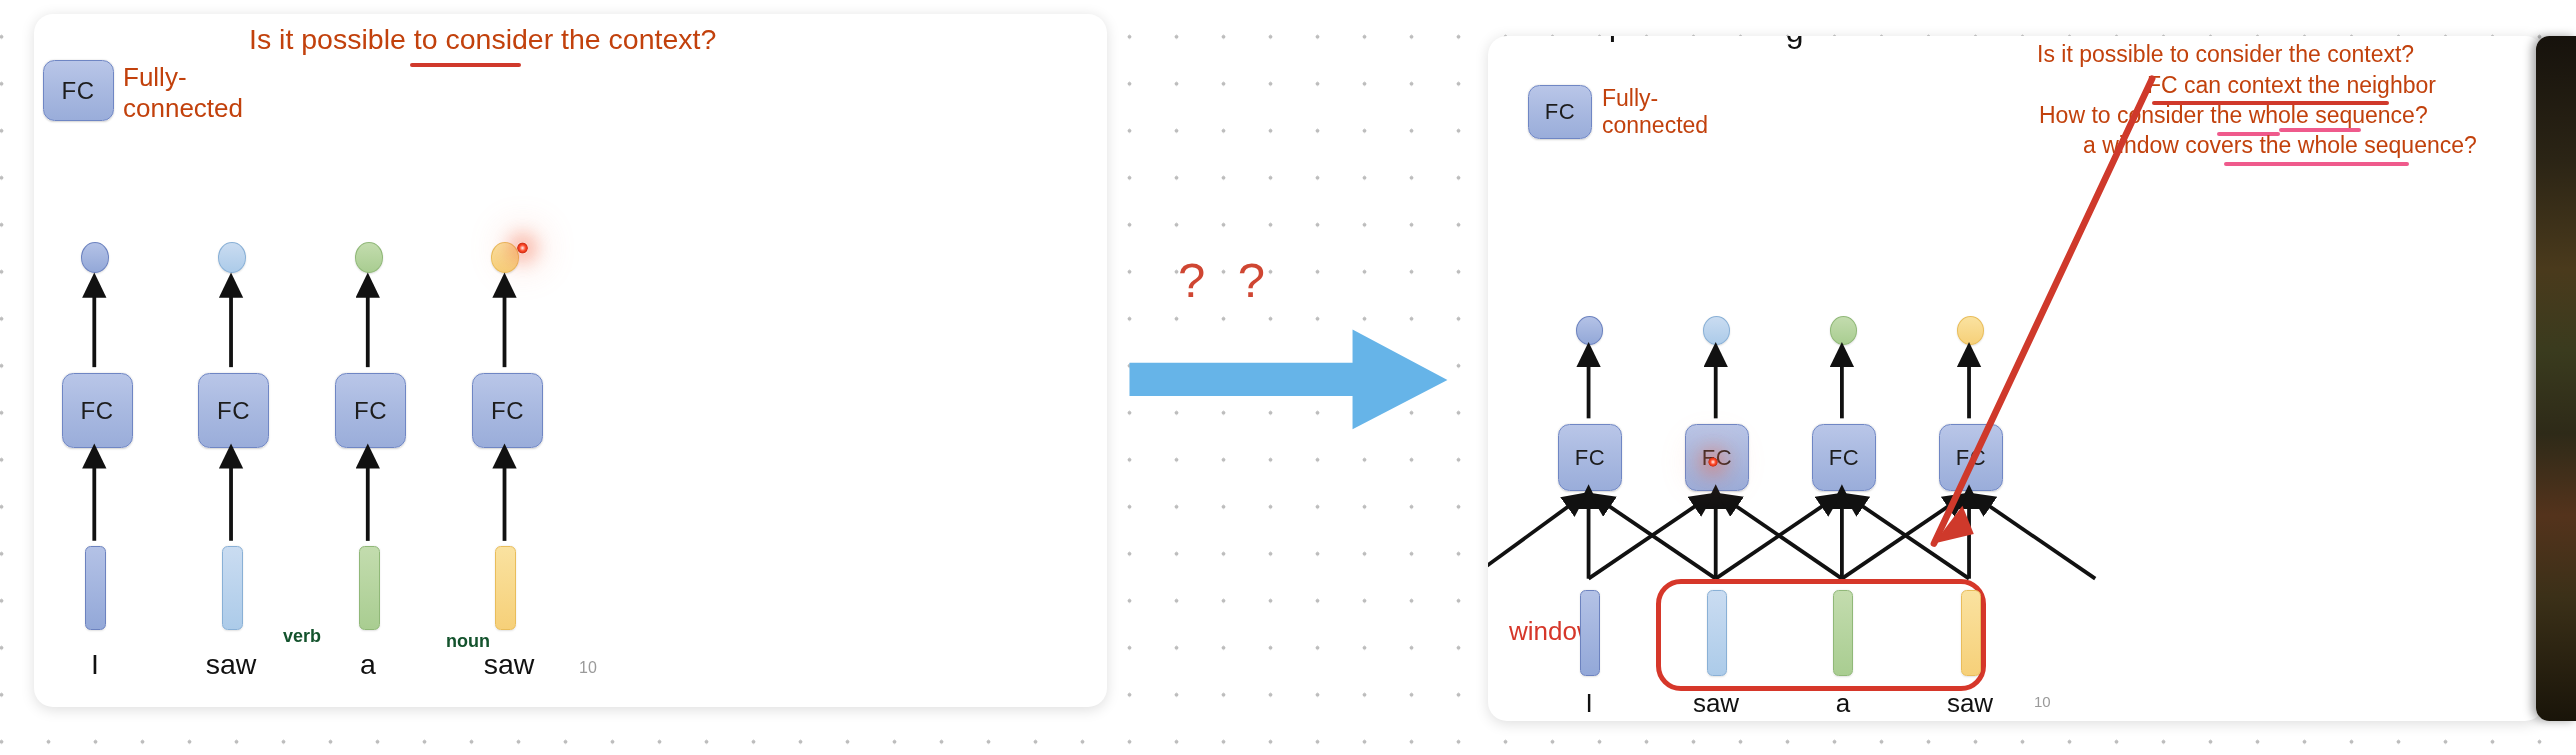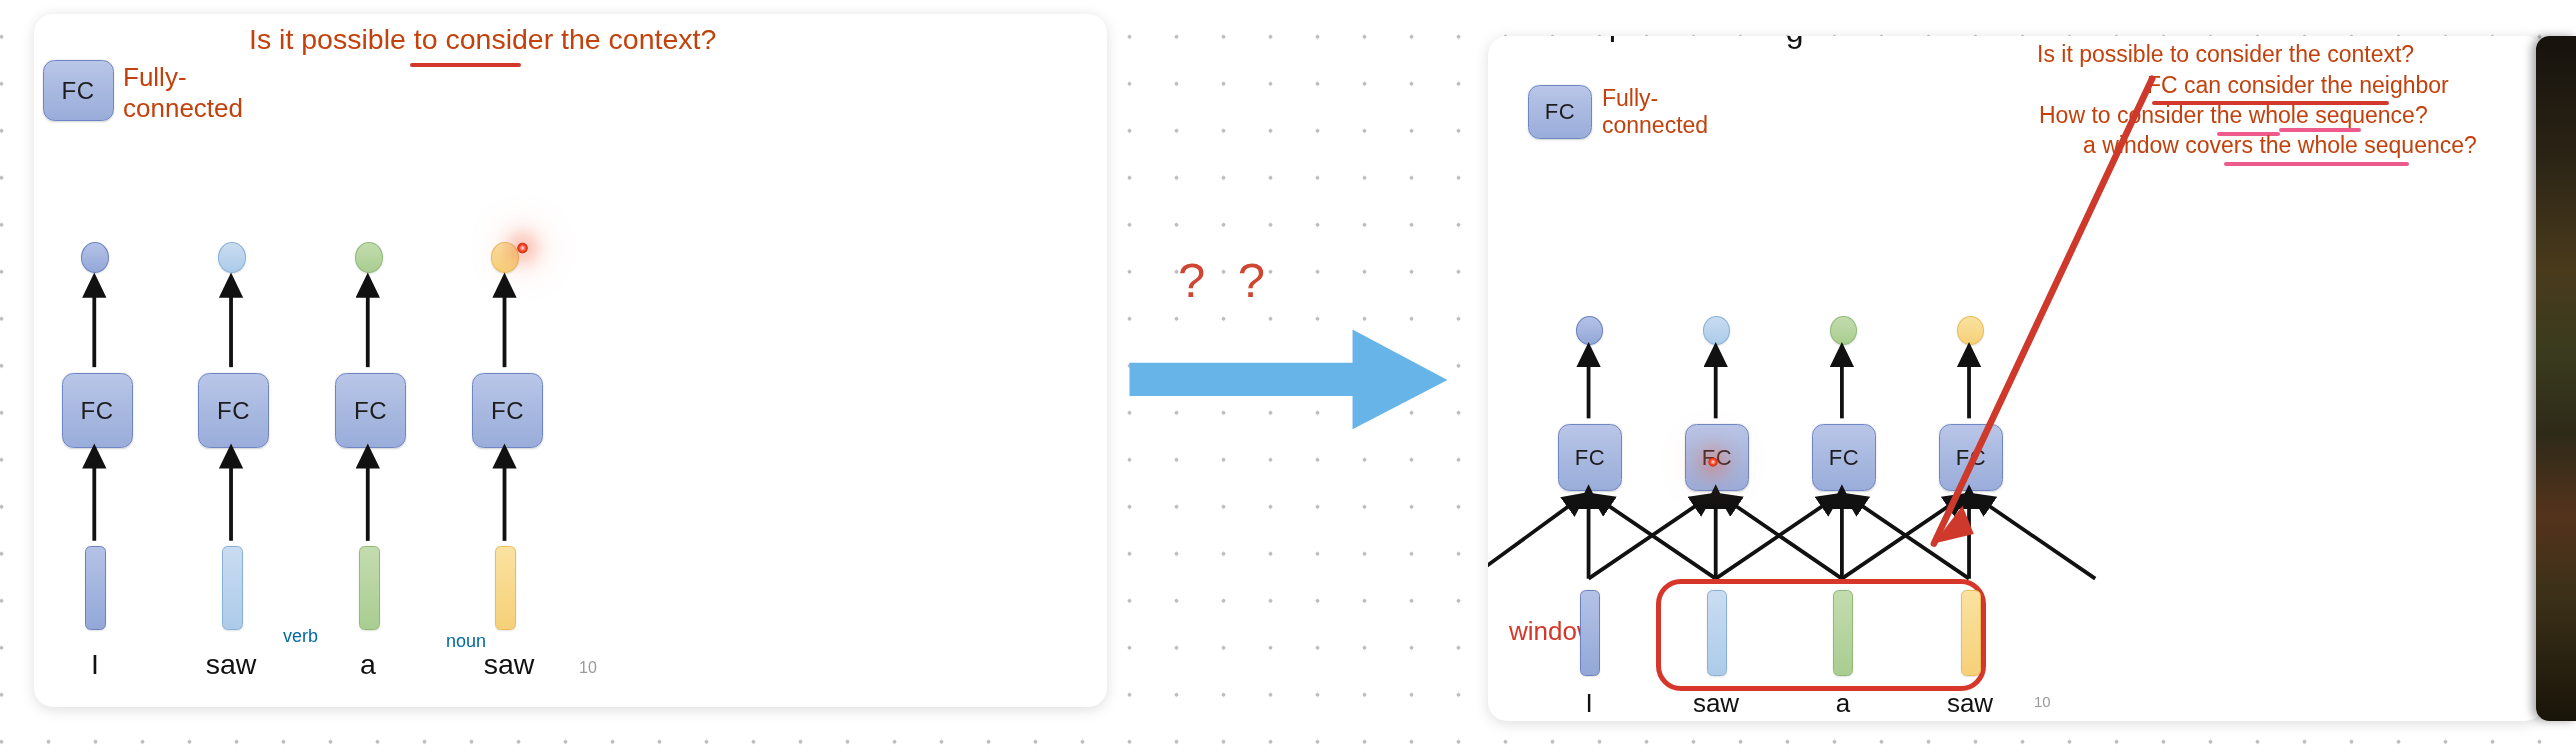--- a/index.html
+++ b/index.html
@@ -67,21 +67,21 @@
     position:absolute;border-radius:5.7px;
     border:0.9px solid #8ea3cf;
     box-shadow:0 0.9px 1.9px rgba(0,0,0,0.12);
   }
   .t-blue-dark{background:linear-gradient(180deg,#b4c2e6 0%,#93a8d8 100%);border-color:#6c82bf;}
   .t-blue-light{background:linear-gradient(180deg,#cadcf1 0%,#accbe9 100%);border-color:#89b0d6;}
   .t-green{background:linear-gradient(180deg,#c3dcae 0%,#a9cd91 100%);border-color:#90b878;}
   .t-yellow{background:linear-gradient(180deg,#fae2a0 0%,#f6d079 100%);border-color:#e9bd5b;}
 
   .word{position:absolute;color:#111;text-align:center;}
-  .pos-tag{position:absolute;color:#0369a1;font-weight:400;}
+  .pos-tag{position:absolute;color:#14532d;font-weight:700;}
   .page-no{position:absolute;color:#9a9a9a;}
 
   .rule{position:absolute;border-radius:2.8px;}
   .rule-red{background:#d0392b;}
   .rule-pink{background:#ef5a8c;}
 
   svg.overlay{position:absolute;inset:0;width:100%;height:100%;pointer-events:none;overflow:visible;}
 
   
   .laser{
@@ -173,21 +173,21 @@
   <polygon points="1190,382 1425,382 1425,347 1525,400 1425,452 1425,417 1190,417" fill="#66b4e8"></polygon>
 </svg>
 
 <div class="slide" id="slide-right">
   <div class="slide-inner">
 
     <div class="legend-text" style="left:120px;top:-23px;font-size:32px;color:#111;">I&nbsp;&nbsp;&nbsp;&nbsp;&nbsp;&nbsp;&nbsp;&nbsp;&nbsp;&nbsp;&nbsp;&nbsp;&nbsp;&nbsp;&nbsp;&nbsp;&nbsp;&nbsp;&nbsp;g</div>
 
     <div class="legend-text" style="left:549px;top:4.7px;font-size:23px;">Is it possible to consider the context?</div>
 
-    <div class="legend-text" style="left:659px;top:36px;font-size:23px;">FC can consider the neighbor</div>
+    <div class="legend-text" style="left:659px;top:36px;font-size:23px;">FC can context the neighbor</div>
     <div class="rule rule-red" style="left:664px;top:65px;width:237px;height:3.8px;"></div>
 
     <div class="legend-text" style="left:551px;top:66px;font-size:23px;">How to consider the whole sequence?</div>
     <div class="rule rule-pink" style="left:729px;top:96px;width:63px;height:3.8px;"></div>
     <div class="rule rule-pink" style="left:791px;top:92px;width:82px;height:3.8px;"></div>
 
     <div class="legend-text" style="left:595px;top:96px;font-size:23px;">a window covers the whole sequence?</div>
     <div class="rule rule-pink" style="left:736px;top:126px;width:185px;height:3.8px;"></div>
 
     <div class="fc-box" style="left:40px;top:49px;width:62px;height:52px;font-size:22px;">

